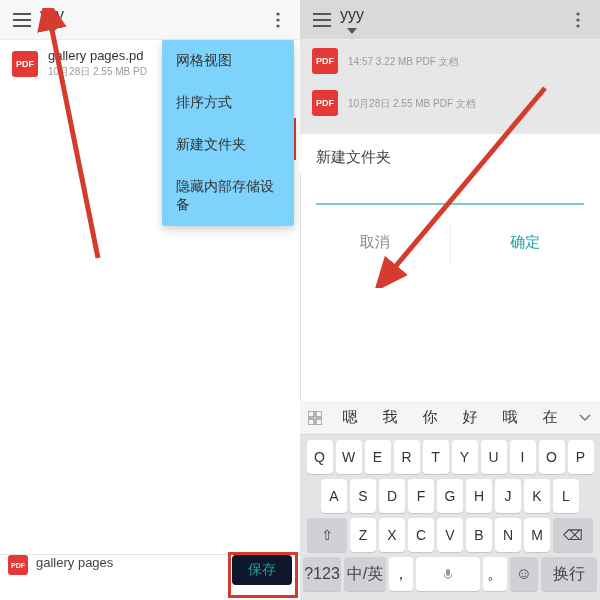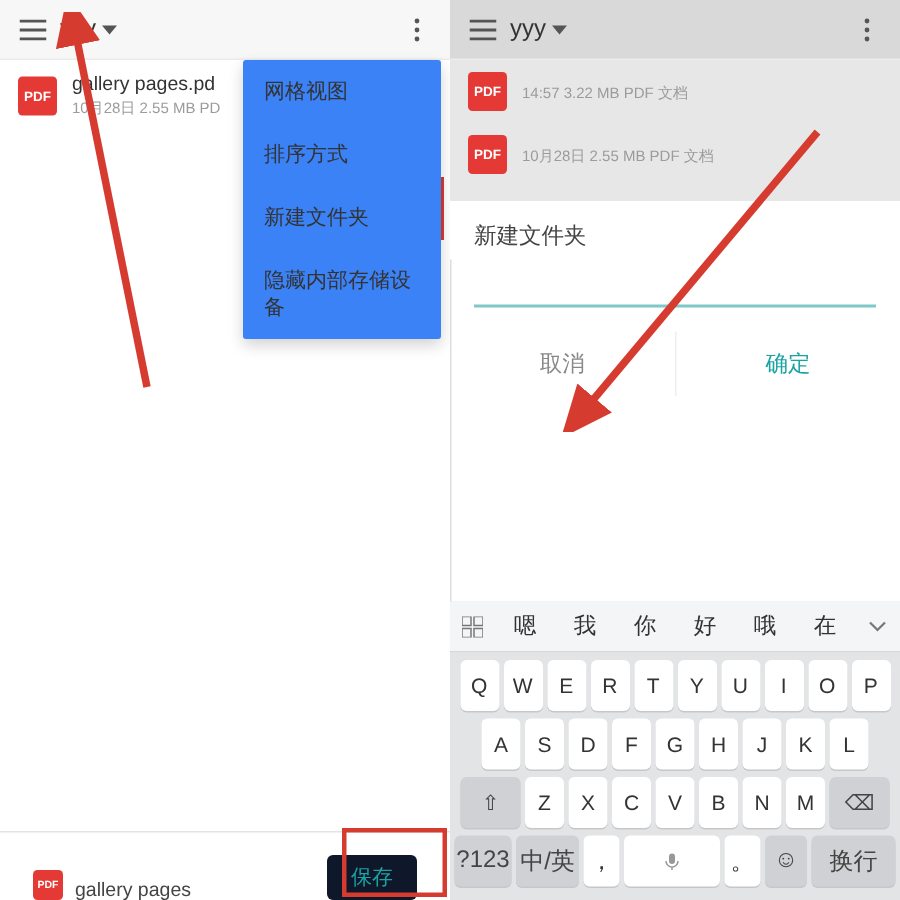--- a/index.html
+++ b/index.html
@@ -4,38 +4,38 @@
 <style>
   * { box-sizing: border-box; margin: 0; padding: 0; }
   html, body { width: 600px; height: 600px; font-family: -apple-system, "Helvetica Neue", Arial, sans-serif; background:#fff; overflow:hidden; }
   .stage { position:relative; width:600px; height:600px; display:flex; }
   .pane { width:300px; height:600px; position:relative; overflow:hidden; }
   .divider { position:absolute; left:300px; top:0; width:1px; height:600px; background:#ddd; }
 
   
   .toolbar { height:40px; display:flex; align-items:center; padding:0 8px; background:#f7f7f7; border-bottom:1px solid #ececec; }
   .tb-icon { width:28px; height:28px; display:flex; align-items:center; justify-content:center; color:#5b5b5b; }
-  .tb-title { font-size:16px; color:#333; margin-left:4px; display:flex; align-items:center; gap:4px; }
+  .tb-title { font-size:16px; color:#333; margin-left:4px; display:flex; align-items:center; gap:4px;flex-direction:column; }
   .tb-spacer { flex:1; }
   .triangle-down { width:0; height:0; border-left:5px solid transparent; border-right:5px solid transparent; border-top:6px solid #555; }
 
   
   .file-item { display:flex; align-items:center; padding:8px 12px; gap:10px; }
   .pdf-icon { width:26px; height:26px; background:#e53935; border-radius:3px; color:#fff; font-size:9px; font-weight:700; display:flex; align-items:center; justify-content:center; }
   .file-texts { display:flex; flex-direction:column; }
   .file-name { font-size:13px; color:#333; }
   .file-meta { font-size:10px; color:#9b9b9b; margin-top:2px; }
 
   
-  .popup { position:absolute; top:40px; right:6px; width:132px; background:#3b82f6; box-shadow:0 4px 10px rgba(0,0,0,.18); border-radius:2px; z-index:5; }
+  .popup { position:absolute; top:40px; right:6px; width:132px; background:#7dd3fc; box-shadow:0 4px 10px rgba(0,0,0,.18); border-radius:2px; z-index:5; }
   .popup-item { padding:12px 14px; font-size:14px; color:#333; }
   .popup-highlight { position:absolute; border:3px solid #d63b2f; pointer-events:none; }
 
   
-  .left-bottom { position:absolute; bottom:0; left:0; right:0; height:46px; border-top:1px solid #e3e3e3; display:flex; align-items:flex-end; padding:0 22px; background:#fff; }
+  .left-bottom { position:absolute; bottom:0; left:0; right:0; height:46px; border-top:1px solid #e3e3e3; display:flex; align-items:flex-start; padding:0 8px; background:#fff; }
   .pdf-icon-sm { width:20px; height:20px; background:#e53935; border-radius:3px; color:#fff; font-size:7px; font-weight:700; display:flex; align-items:center; justify-content:center; }
   .bottom-filename { font-size:13px; color:#444; margin-left:8px; flex:1; }
   .save-btn { font-size:14px; color:#1aa3a3; padding:6px 16px; background:#0f172a; border-radius:4px; }
   .save-highlight { position:absolute; border:3px solid #d63b2f; pointer-events:none; }
 
   
   .grey { background:#e7e7e7; }
   .dialog-label { font-size:15px; color:#444; padding:14px 16px 6px; background:#fff; }
   .dialog-input { margin:6px 16px 0; border-bottom:2px solid #7fc7c8; height:26px; }
   .dialog-btns { display:flex; margin-top:16px; }

